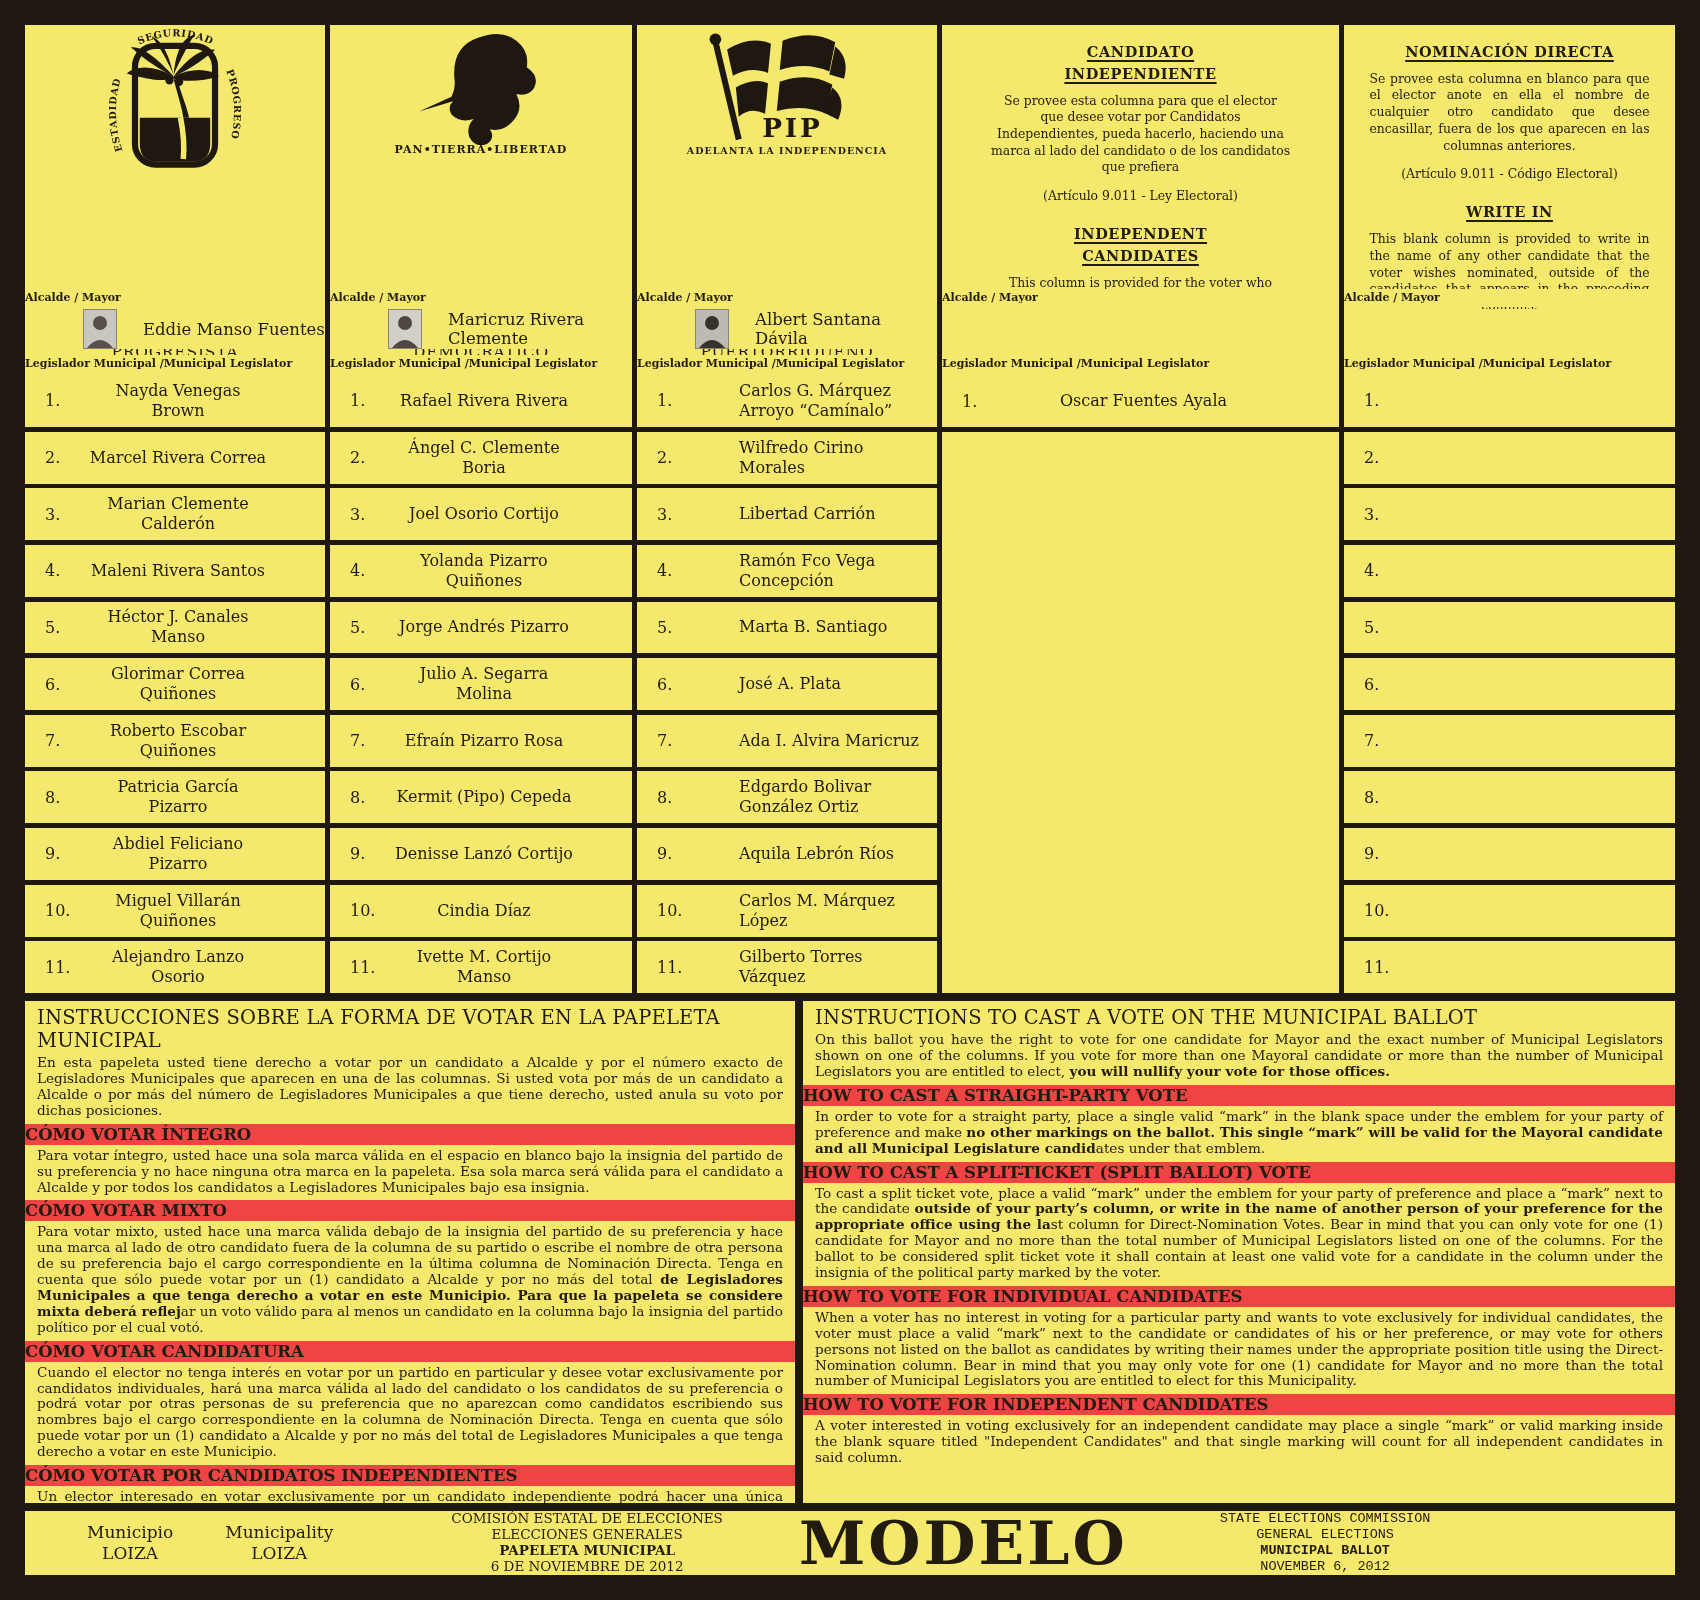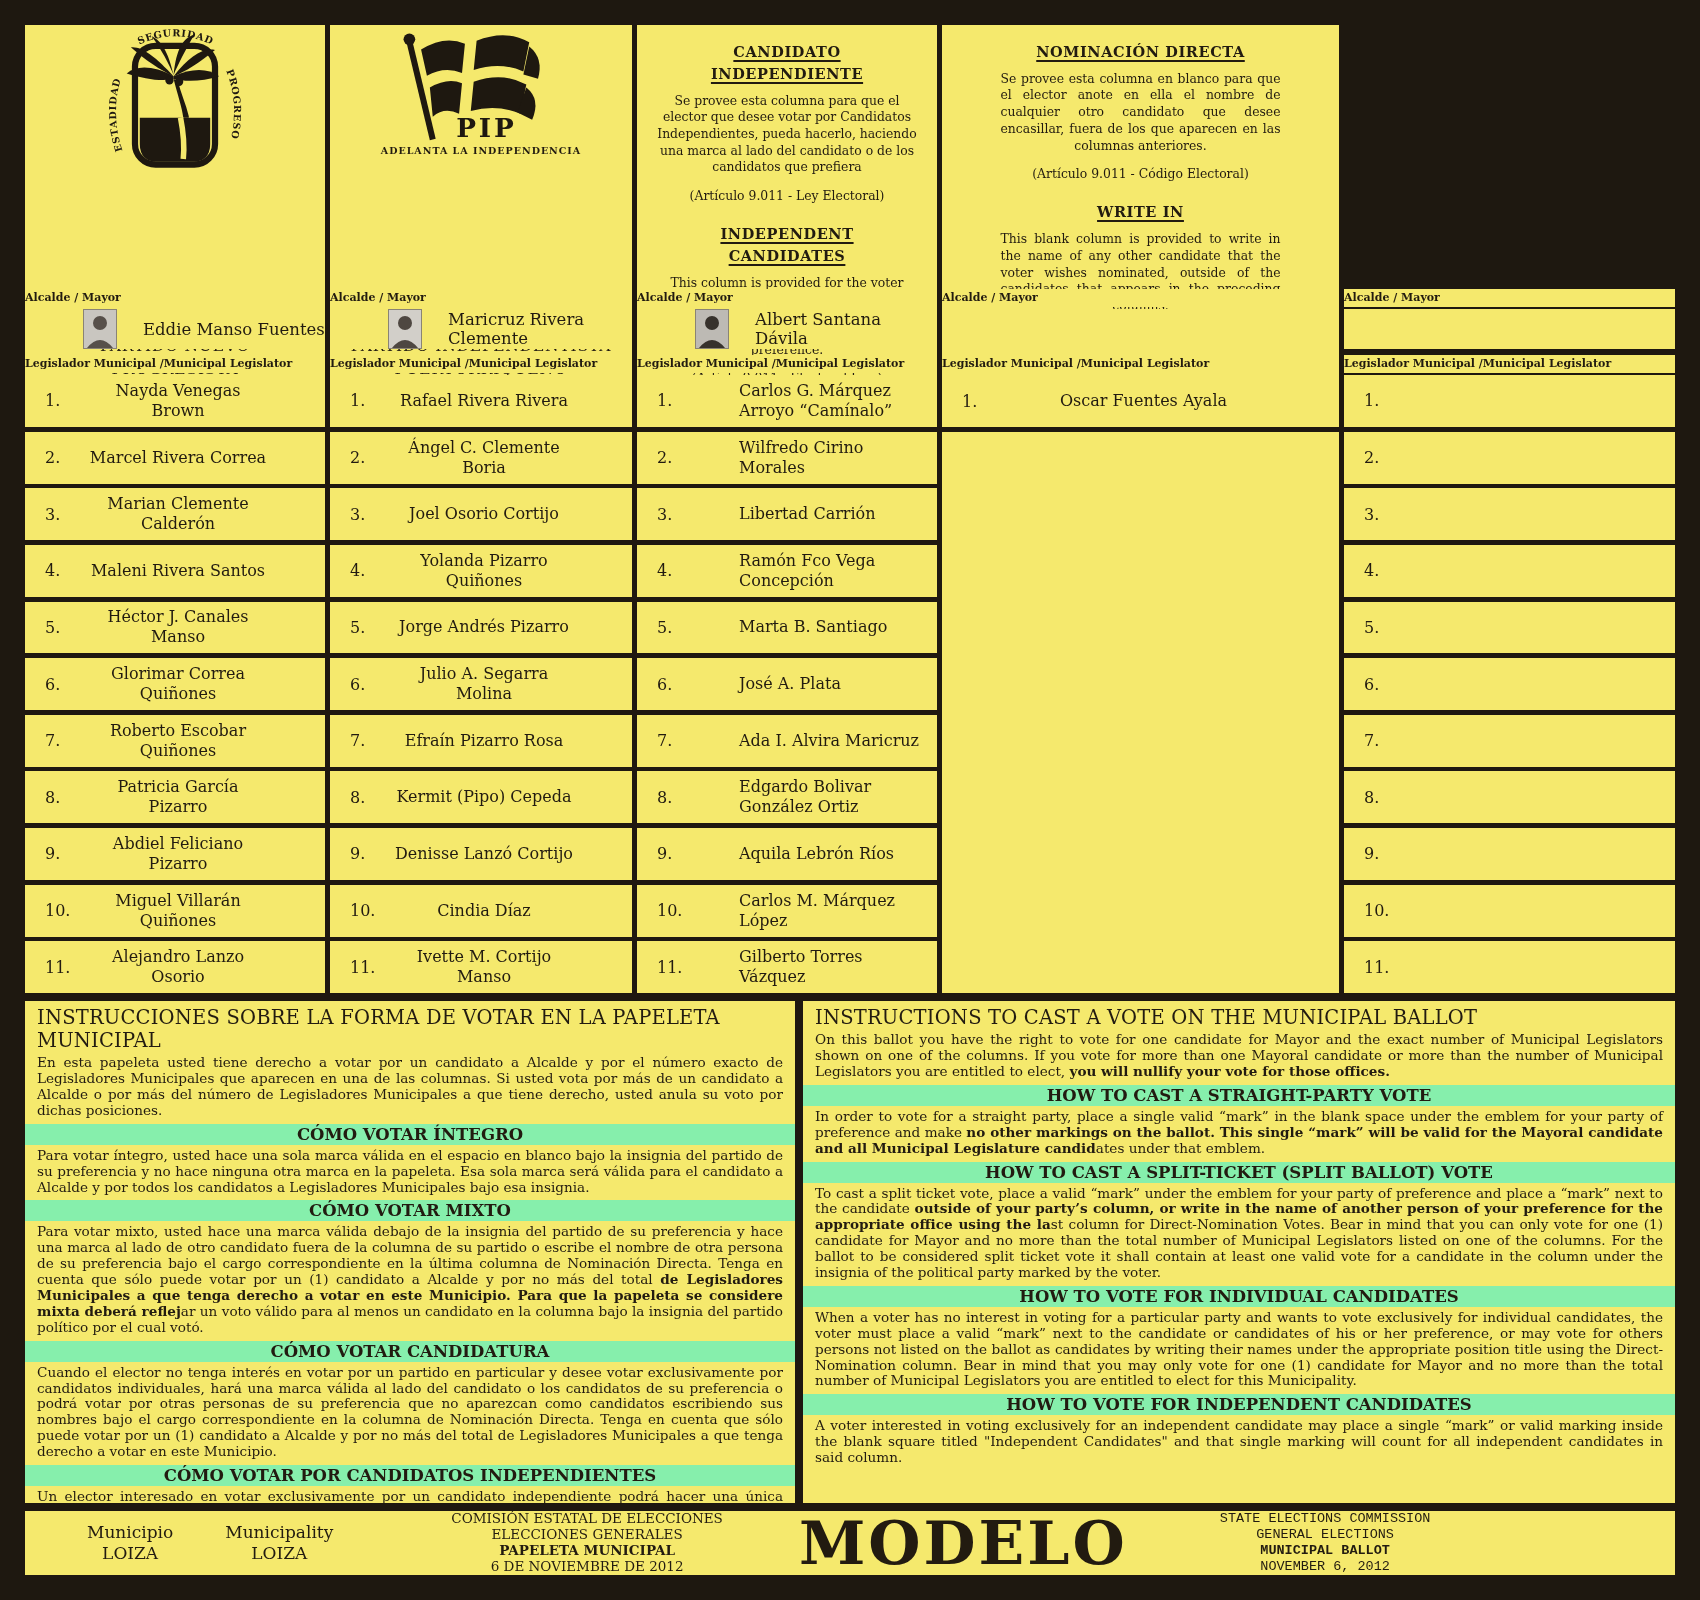--- a/index.html
+++ b/index.html
@@ -44,21 +44,21 @@
   .leg-num { flex:0 0 62px; padding-left:20px; font-size:16px; }
   .leg-name { flex:1; text-align:center; padding-right:56px; font-size:16px; line-height:1.25; }
   .leg-col[data-leg-col="2"] .leg-name { text-align:left; padding-left:40px; padding-right:8px; }
 
   
   .instr { height:502px; margin-top:8px; display:grid; grid-template-columns:770px 872px; column-gap:8px; }
   .instr-half { background:#f5e96d; padding:5px 12px 0; overflow:hidden; }
   .instr-title { text-align:left; font-weight:normal; font-size:19.5px; letter-spacing:0.2px; margin-bottom:2px; }
   .instr-p { font-size:13.6px; line-height:1.17; text-align:justify; margin:3px 0 5px; }
   .instr-p .b, .b { font-weight:bold; }
-  .gray-bar { background:#86efac; margin:0 -12px; text-align:center; font-weight:bold; font-size:16.5px; padding:1px 0; }
+  .gray-bar { background:#ef4444; margin:0 -12px; text-align:left; font-weight:bold; font-size:16.5px; padding:1px 0; }
 
   
   .footer { height:64px; margin-top:8px; background:#f5e96d; display:flex; align-items:center; }
   .muni-block { text-align:center; font-size:17px; line-height:1.25; margin-left:62px; }
   .muni-block + .muni-block { margin-left:52px; }
   .comm-block { text-align:center; font-size:13.5px; line-height:1.18; margin-left:118px; }
   .comm-block.en { margin-left:92px;font-family:Liberation Mono, monospace; }
   .modelo { font-size:60px; font-weight:bold; letter-spacing:3px; margin-left:76px; line-height:1; }
   svg { overflow:visible; display:block; }
 </style>
@@ -97,20 +97,32 @@
             <text><textPath href="#arcR">PROGRESO</textPath></text>
           </g>
         </svg>
       </div>
       <div class="party-name">
         <div>PARTIDO NUEVO</div>
         <div>PROGRESISTA</div>
       </div>
     </div>
 
+    <div class="cell party-cell">
+      <div class="emblem-art">
+        <svg width="148" height="118" viewBox="0 0 100 80">
+          <path fill="#1e1810" d="M8,56 L30,46 Q33,40 32,34 Q30,12 48,6 Q64,0 74,8 Q83,15 81,26 Q90,32 86,40 Q82,46 74,44 Q79,54 72,62 Q65,70 56,68 Q60,74 54,78 Q46,81 42,73 Q40,66 45,61 Q36,64 30,58 Q27,53 31,49 Z"></path>
+        </svg>
+      </div>
+      <div class="emblem-slogan">PAN•TIERRA•LIBERTAD</div>
+      <div class="party-name">
+        <div>PARTIDO POPULAR</div>
+        <div>DEMOCRÁTICO</div>
+      </div>
+    </div>
 
     <div class="cell party-cell">
       <div class="emblem-art">
         <svg width="190" height="120" viewBox="0 0 130 82">
           <g fill="#1e1810">
             <circle cx="16" cy="7" r="4"></circle>
             <path d="M14,9 L30,76 L34,75 L18,8 Z"></path>
             <path d="M24,14 Q40,4 54,10 L52,30 Q40,25 28,32 Z"></path>
             <path d="M62,8 Q82,0 98,9 L94,29 Q78,22 60,28 Z"></path>
             <path d="M30,40 Q42,33 52,37 L50,58 Q40,53 32,60 Z"></path>

